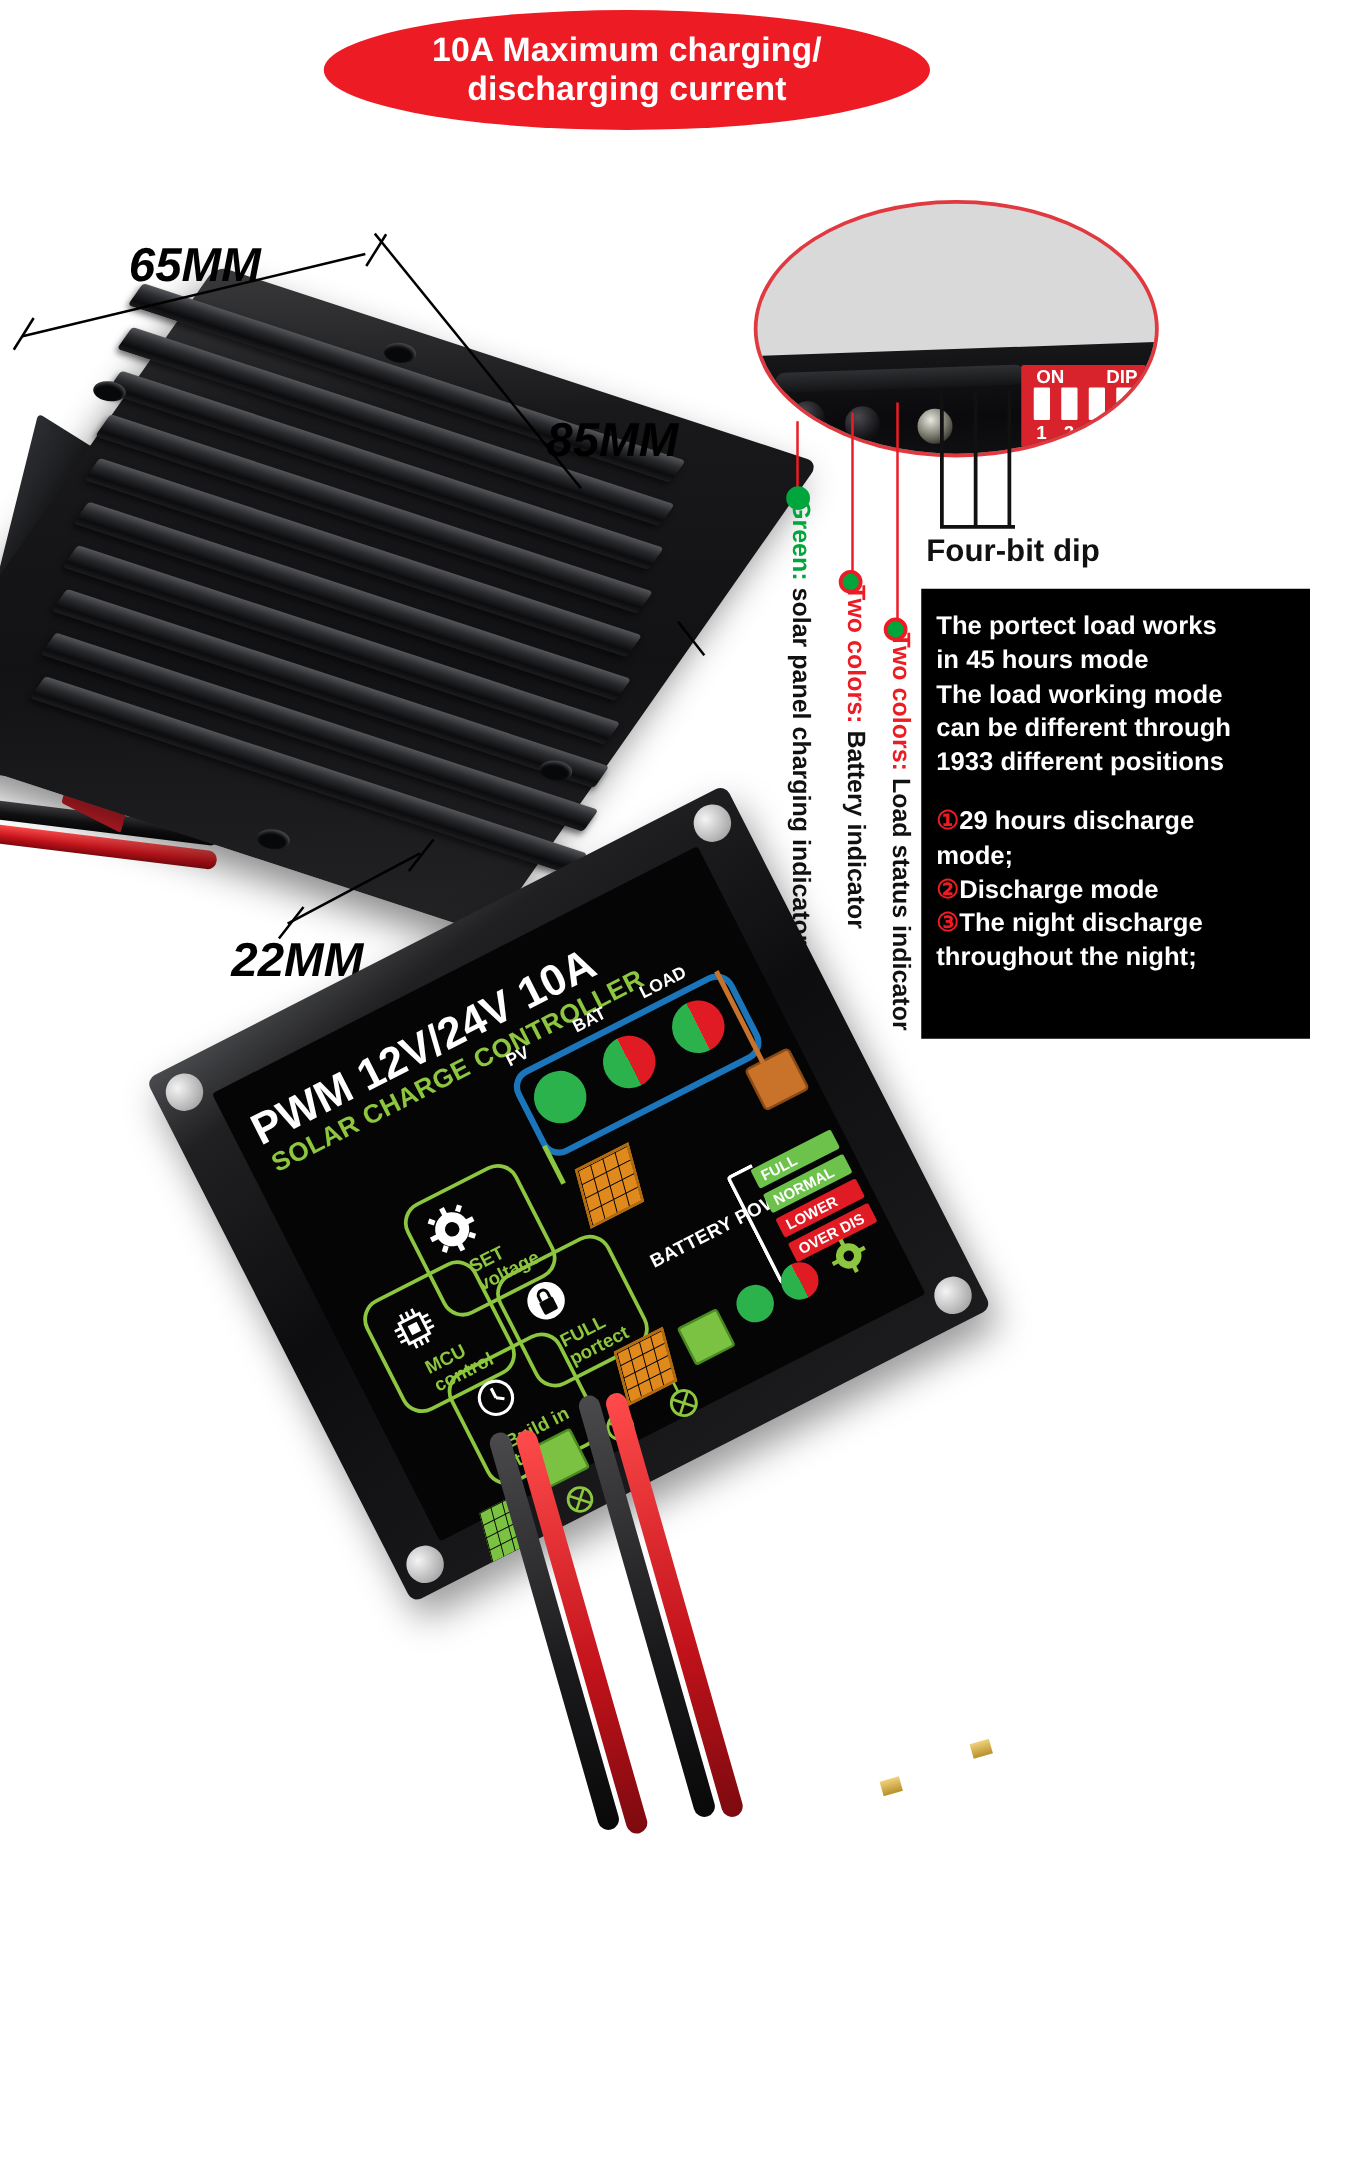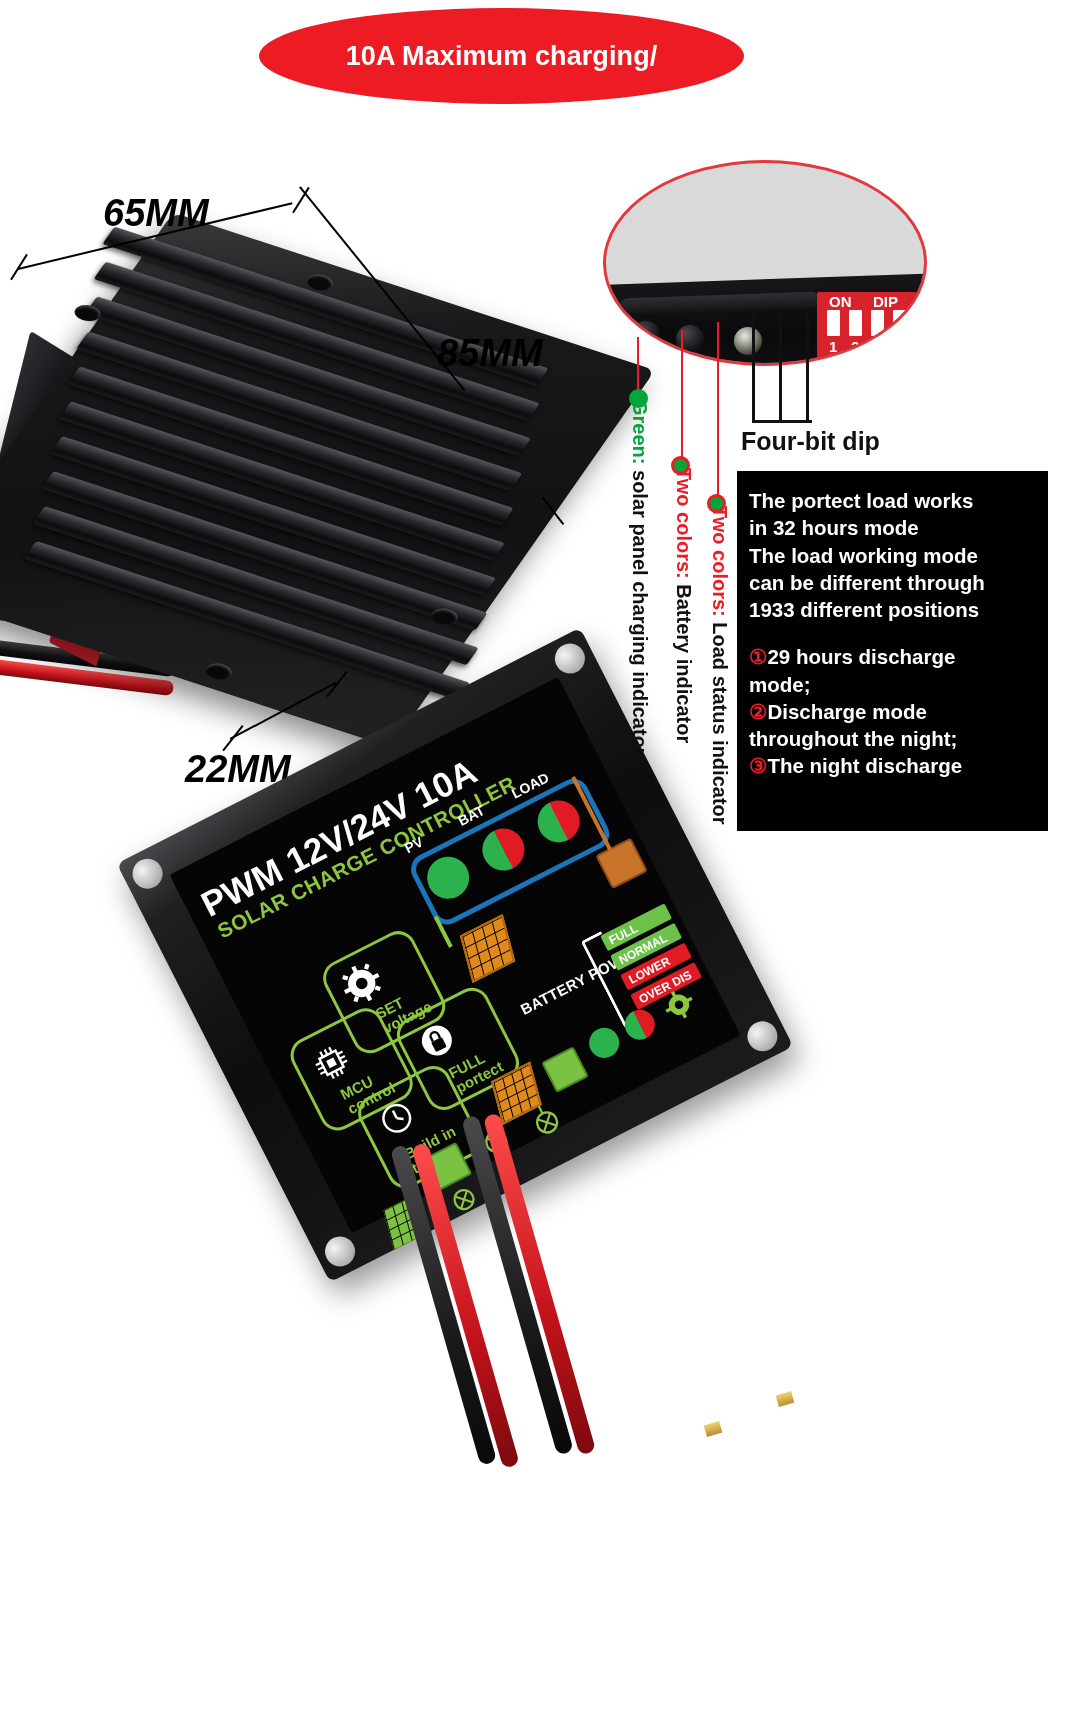--- a/index.html
+++ b/index.html
@@ -122,20 +122,21 @@
   .ferrule{position:absolute;background:linear-gradient(180deg,#f0d27a,#b8902c);}
 </style>
 </head>
 <body>
 
 <div class="stage">
 
   <div class="banner">
     <div class="txt">
       <span>10A Maximum charging/</span><br>
+      <span>discharging current</span>
     </div>
   </div>
 
   <div class="photoA">
 
     <div class="wireL wireBlk" style="left:-20px;top:318px;width:210px;transform:rotate(8deg);
          background:linear-gradient(180deg,#4a4a4d,#131315 60%,#08080a);"></div>
     <div class="wireL" style="left:-22px;top:338px;width:215px;transform:rotate(8deg);
          background:linear-gradient(180deg,#ff4b4b,#c2121a 60%,#7c0a0f);"></div>
     <div class="wireL wireBlk" style="left:-22px;top:372px;width:215px;transform:rotate(8deg);
@@ -190,21 +191,21 @@
 
   <div class="inset">
     <div class="pcbar"></div>
     <div class="groove"></div>
     <div class="led" style="left:26px;top:158px"></div>
     <div class="led" style="left:70px;top:162px"></div>
     <div class="led bright" style="left:128px;top:164px"></div>
 
     <div class="dipblk">
       <div class="dip-on" style="left:12px">ON</div>
-      <div class="dip-dip" style="left:56px">DIP</div>
+      <div class="dip-dip" style="left:68px">DIP</div>
       <div class="sw" style="left:10px"></div>
       <div class="sw" style="left:32px"></div>
       <div class="sw" style="left:54px"></div>
       <div class="sw" style="left:76px"></div>
       <div class="dipnum" style="left:12px">1</div>
       <div class="dipnum" style="left:34px">2</div>
       <div class="dipnum" style="left:56px">3</div>
       <div class="dipnum" style="left:78px">4</div>
     </div>
   </div>
@@ -228,30 +229,30 @@
   </div>
 
   <div class="brk" style="left:752px;top:312px;width:3px;height:110px;"></div>
   <div class="brk" style="left:779px;top:312px;width:3px;height:110px;"></div>
   <div class="brk" style="left:806px;top:312px;width:3px;height:110px;"></div>
   <div class="brk" style="left:752px;top:420px;width:60px;height:3px;"></div>
   <div class="fourbit">Four-bit dip</div>
 
   <div class="blackbox">
     <p>The portect load works</p>
-    <p>in 32 hours mode</p>
+    <p>in 45 hours mode</p>
     <p>The load working mode</p>
     <p>can be different through</p>
     <p>1933 different positions</p>
     <div class="gap"></div>
     <p><span class="cnum">①</span><span>29 hours discharge</span></p>
     <p>mode;</p>
     <p><span class="cnum">②</span><span>Discharge mode</span></p>
+    <p><span class="cnum">③</span><span>The night discharge</span></p>
     <p>throughout the night;</p>
-    <p><span class="cnum">③</span><span>The night discharge</span></p>
   </div>
 
   <div class="photoB">
 
     <div class="panel">
       <div class="panel-frame"></div>
       <div class="pscrew" style="left:8px;top:8px"></div>
       <div class="pscrew" style="right:8px;top:8px"></div>
       <div class="pscrew" style="left:8px;bottom:8px"></div>
       <div class="pscrew" style="right:8px;bottom:8px"></div>

